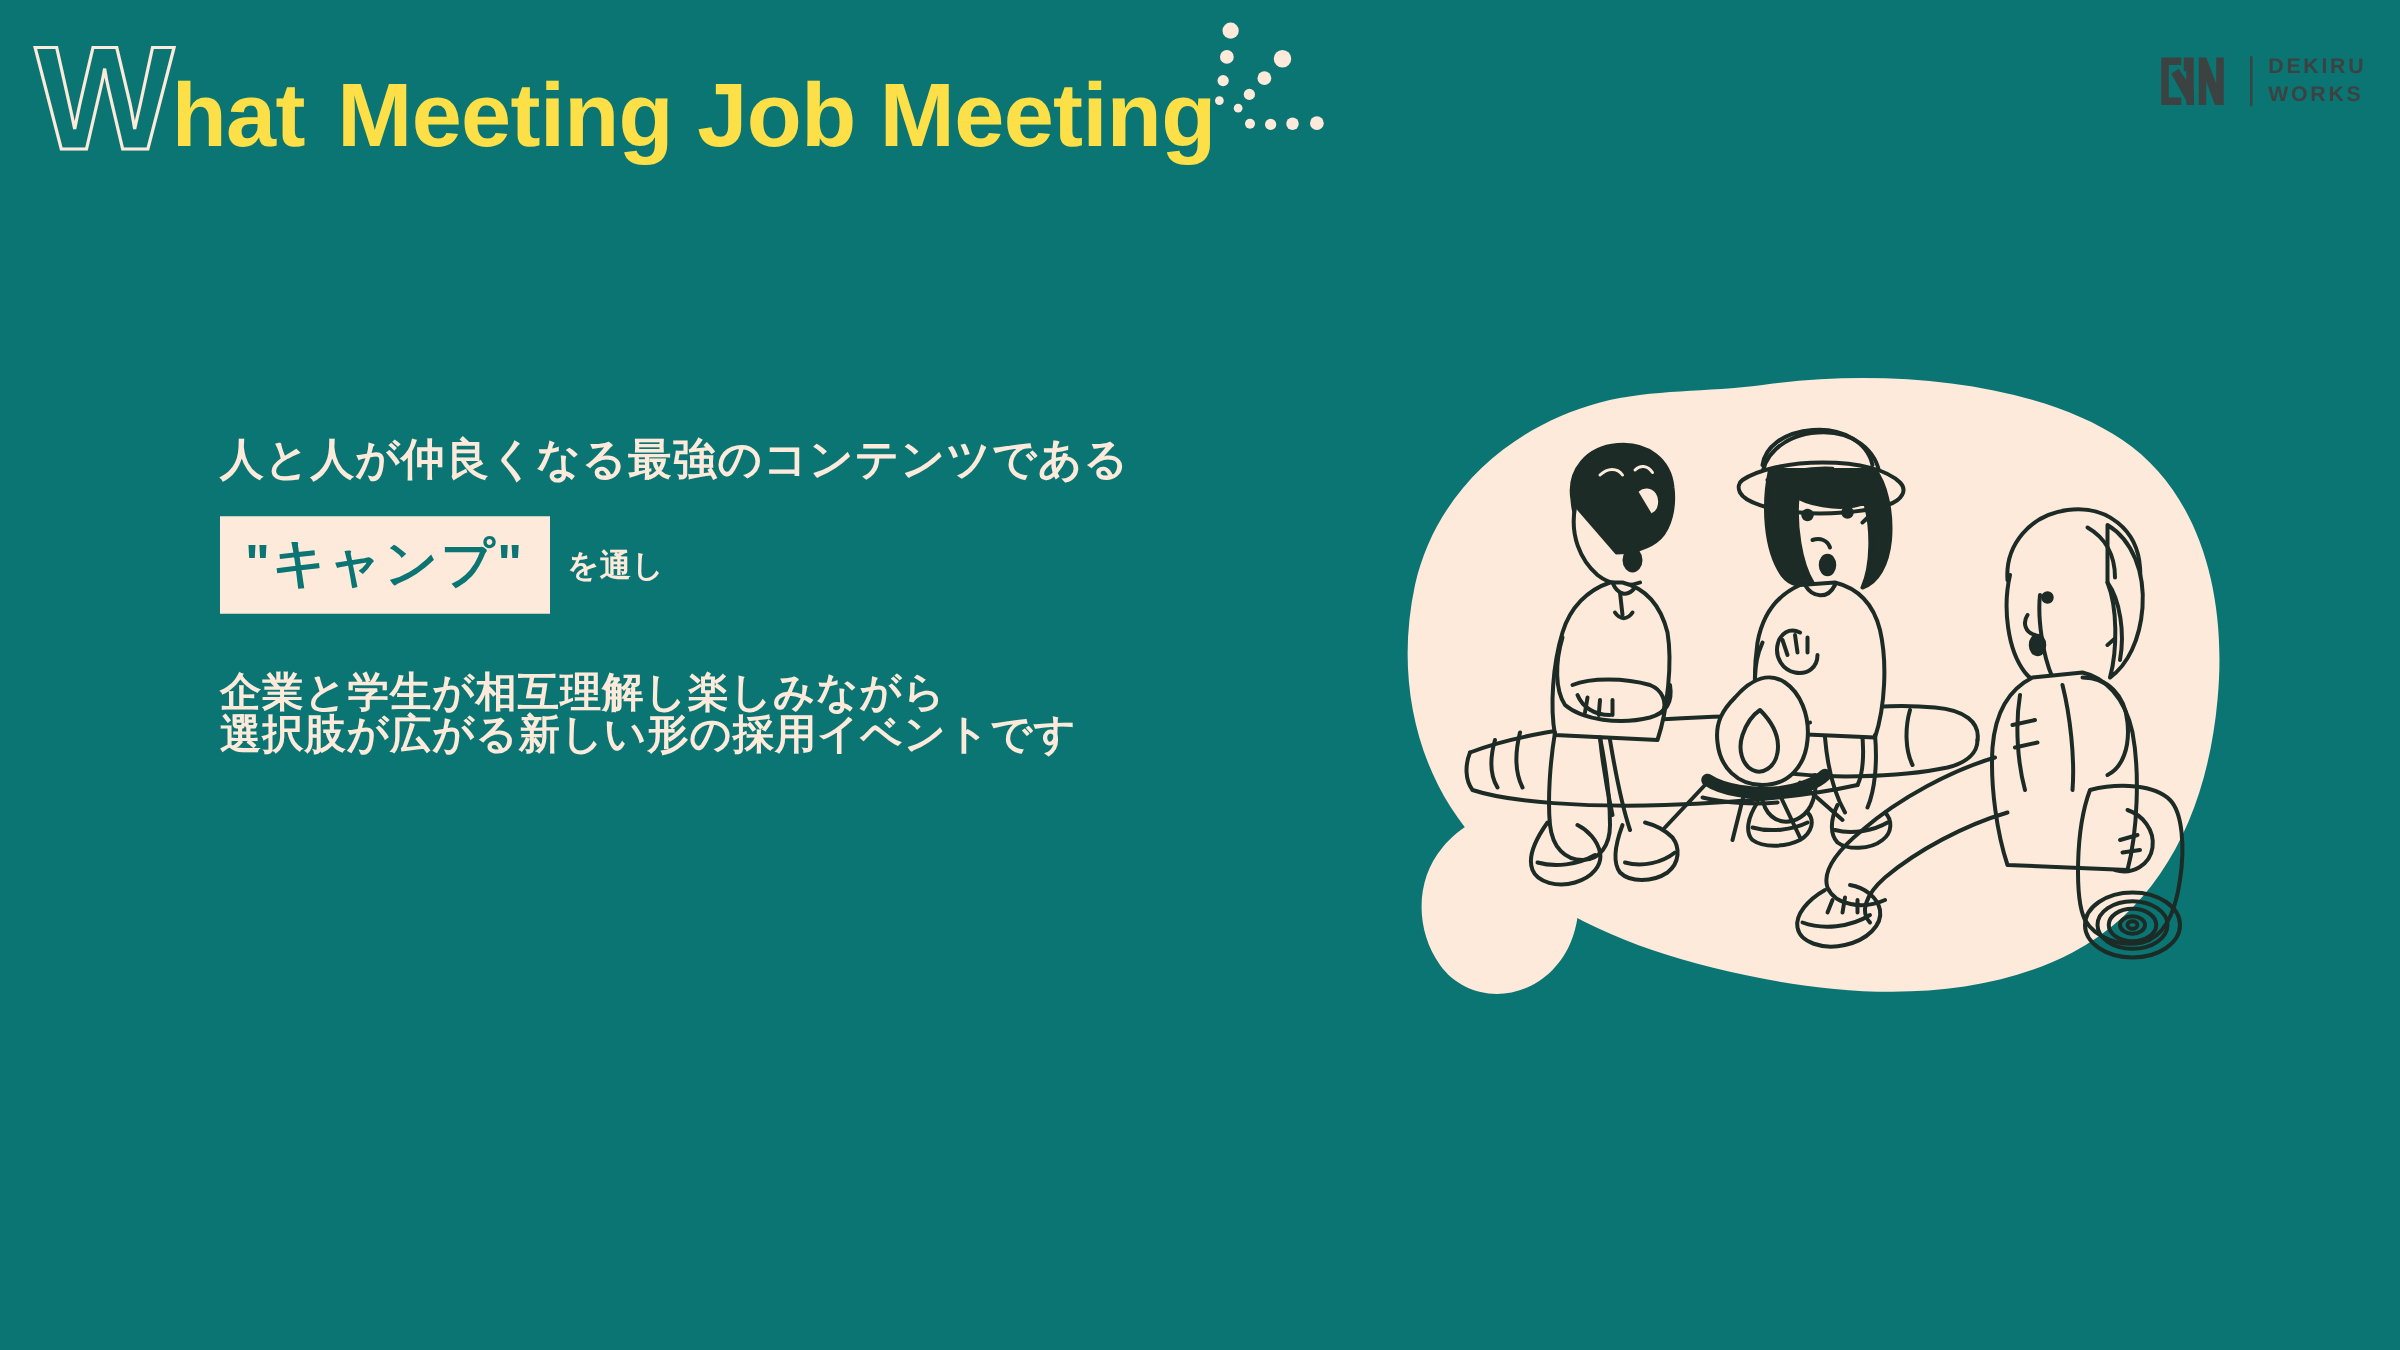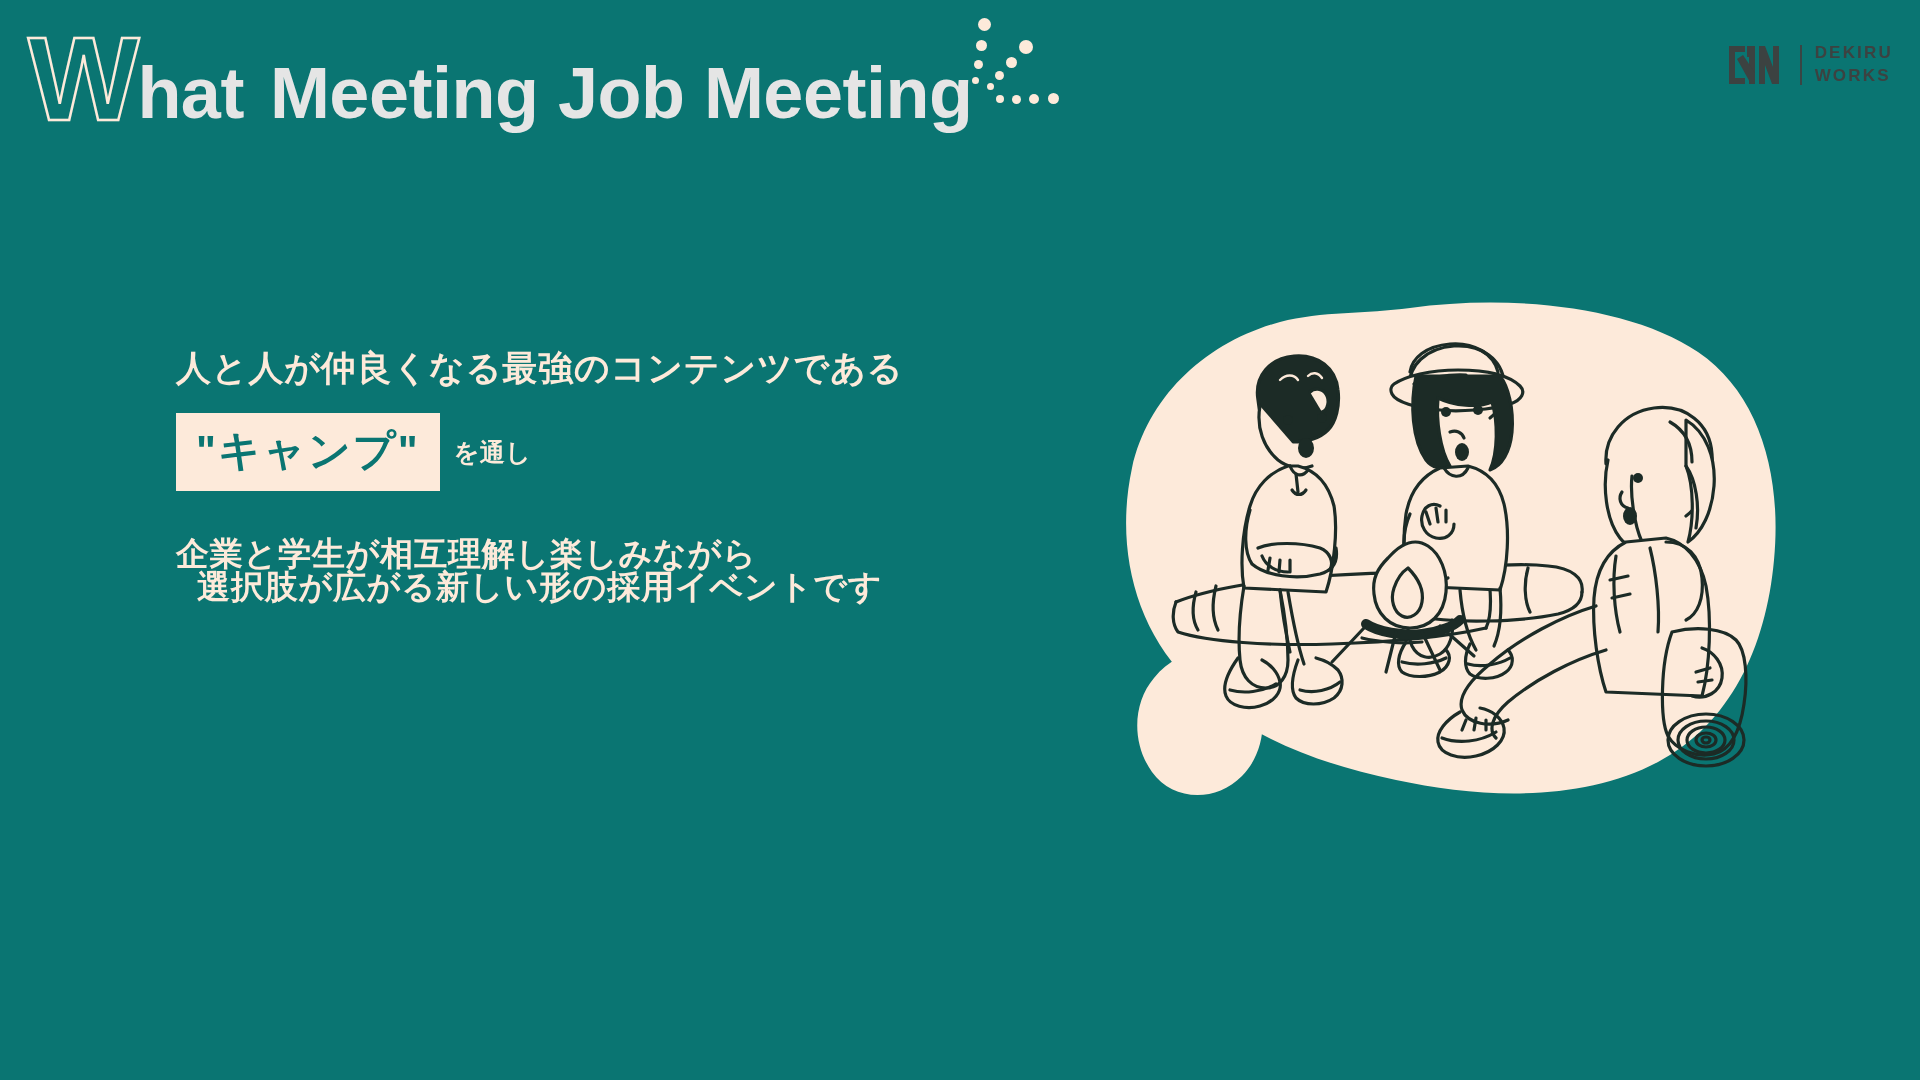--- a/index.html
+++ b/index.html
@@ -38,21 +38,21 @@
     -webkit-text-stroke: 2.5px #fdeada;
     text-stroke: 2.5px #fdeada;
     font-family: "Liberation Sans", "DejaVu Sans", sans-serif;
     position: relative;
     top: 2px;
   }
   .title-rest {
     font-size: 72px;
     font-weight: 700;
     line-height: 1;
-    color: #e5e5e5;
+    color: #fde047;
     letter-spacing: -0.5px;
     font-family: "Liberation Sans", "DejaVu Sans", sans-serif;
   }
   .title-gap { display: inline-block; width: 26px; }
 
   
   .sparkle {
     position: absolute;
     left: 962px;
     top: 16px;
@@ -129,21 +129,21 @@
   .camp-tail {
     font-size: 25px;
     font-weight: 700;
     margin-left: 14px;
     letter-spacing: .5px;
   }
   .line-body {
     font-size: 33px;
     letter-spacing: .8px;
   }
-  .line-body.last { margin-bottom: 0; text-align: center; }
+  .line-body.last { margin-bottom: 0; }
 
   
   .illo {
     position: absolute;
     left: 1110px;
     top: 280px;
     width: 690px;
     height: 530px;
   }
   .illo svg { display: block; width: 100%; height: 100%; }

